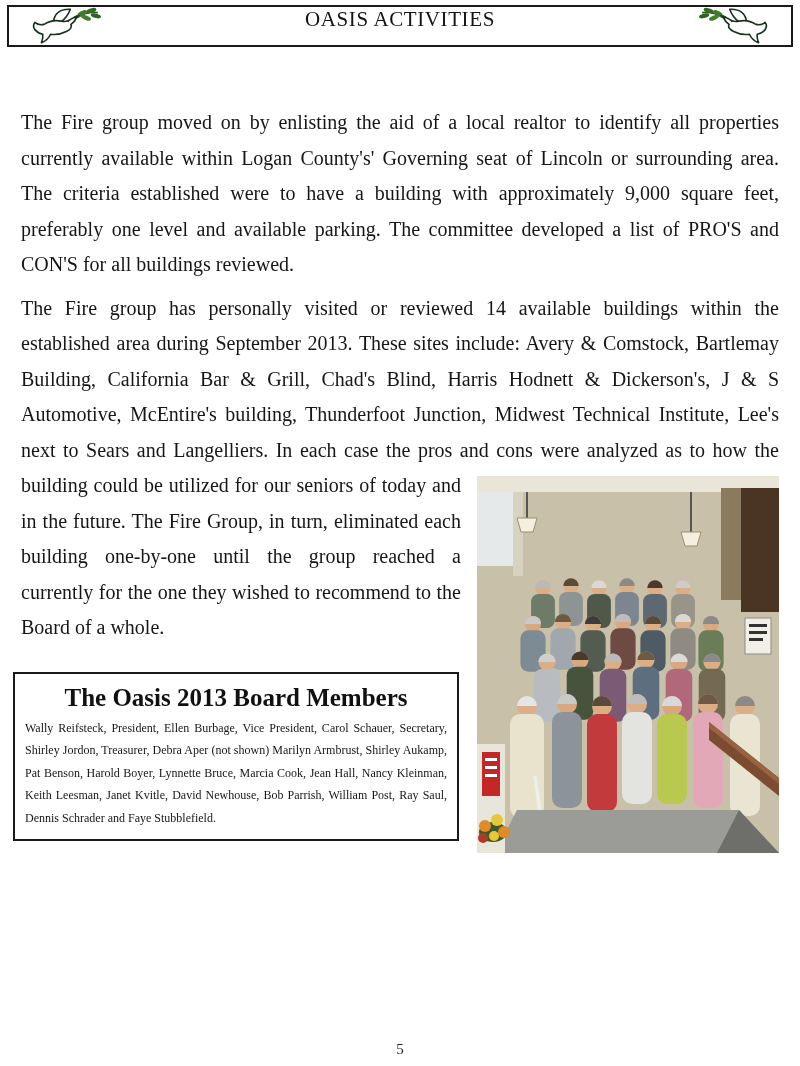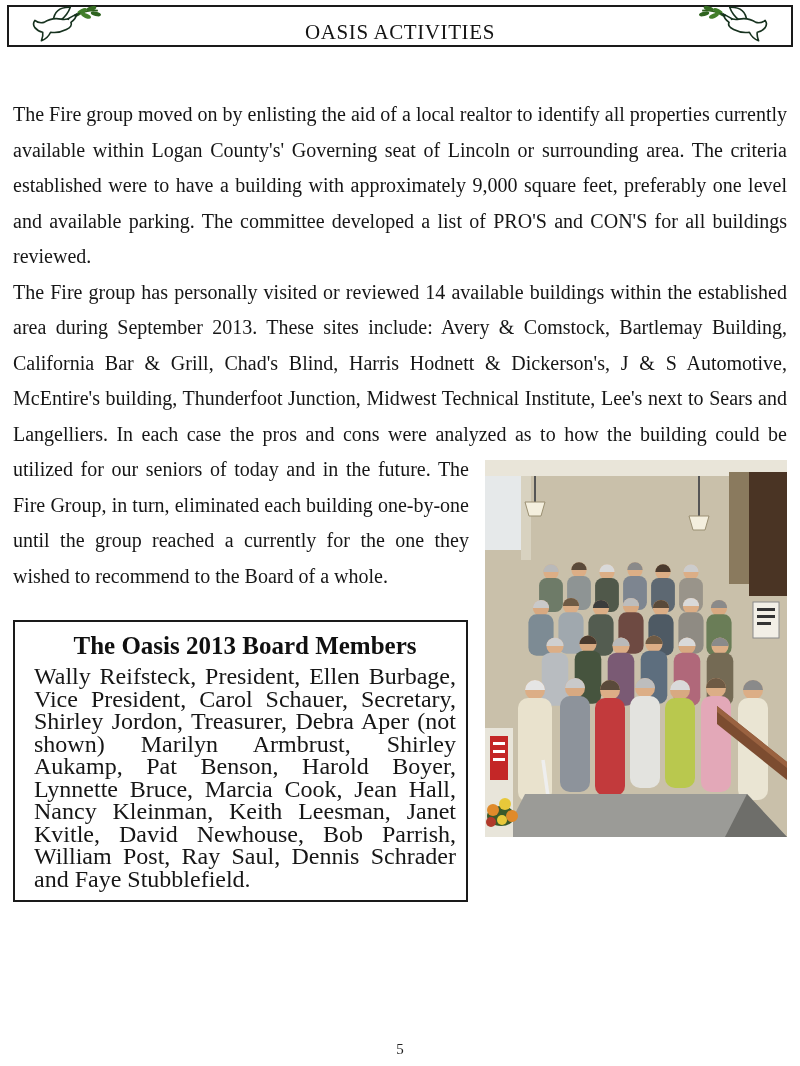--- a/index.html
+++ b/index.html
@@ -7,58 +7,58 @@
     position:relative; width:800px; height:1066px; margin:0 auto;
     background:#ffffff; color:#111;
     font-family:"Liberation Serif", serif;
     overflow:hidden;
   }
 
   
   .header {
     position:absolute; top:5px; left:7px; right:7px; height:38px;
     border:2px solid #1a1a1a;
-    display:flex; align-items:flex-end; padding:0 20px;
+    display:flex; align-items:flex-start; padding:0 20px;
     background:#fff;
   }
   .header-title {
     flex:1; text-align:center; font-size:21px; letter-spacing:0.6px;
     color:#141414;
   }
   .dove { width:76px; height:40px; display:flex; align-items:center; justify-content:center; }
   .dove.mirror svg { transform:scaleX(-1); }
 
   
   .content {
     position:absolute; top:97px; left:13px; right:13px;
     font-size:20px; line-height:35.5px; text-align:justify;
     color:#161616;
   }
-  .para { margin:0; text-align:justify; }
+  .para { margin:8px; text-align:justify; }
 
   
   .photo-float {
     float:right; width:302px; height:377px;
     margin:8px 0 10px 16px;
     background:#c9c0aa;
   }
   .photo-float svg { display:block; }
 
   
   .board-box {
     width:422px; border:2px solid #1a1a1a;
-    margin:26px 0 0 0; padding:4px 10px 10px 19px;
+    margin:26px 0 0 0; padding:4px 10px 10px 10px;
     background:#fff;
   }
   .board-title {
     text-align:center; font-weight:bold; font-size:25px;
     margin:4px 0 4px 0; line-height:1.25; color:#101010;
   }
   .board-text {
-    font-size:24px; line-height:22.5px; text-align:justify; color:#161616;
+    font-size:12px; line-height:22.5px; text-align:justify; color:#161616;
   }
 
   .clear { clear:both; }
 
   .footer {
     position:absolute; bottom:8px; left:0; right:0;
     text-align:center; font-size:15px; color:#222;
   }
 </style>
 </head>

